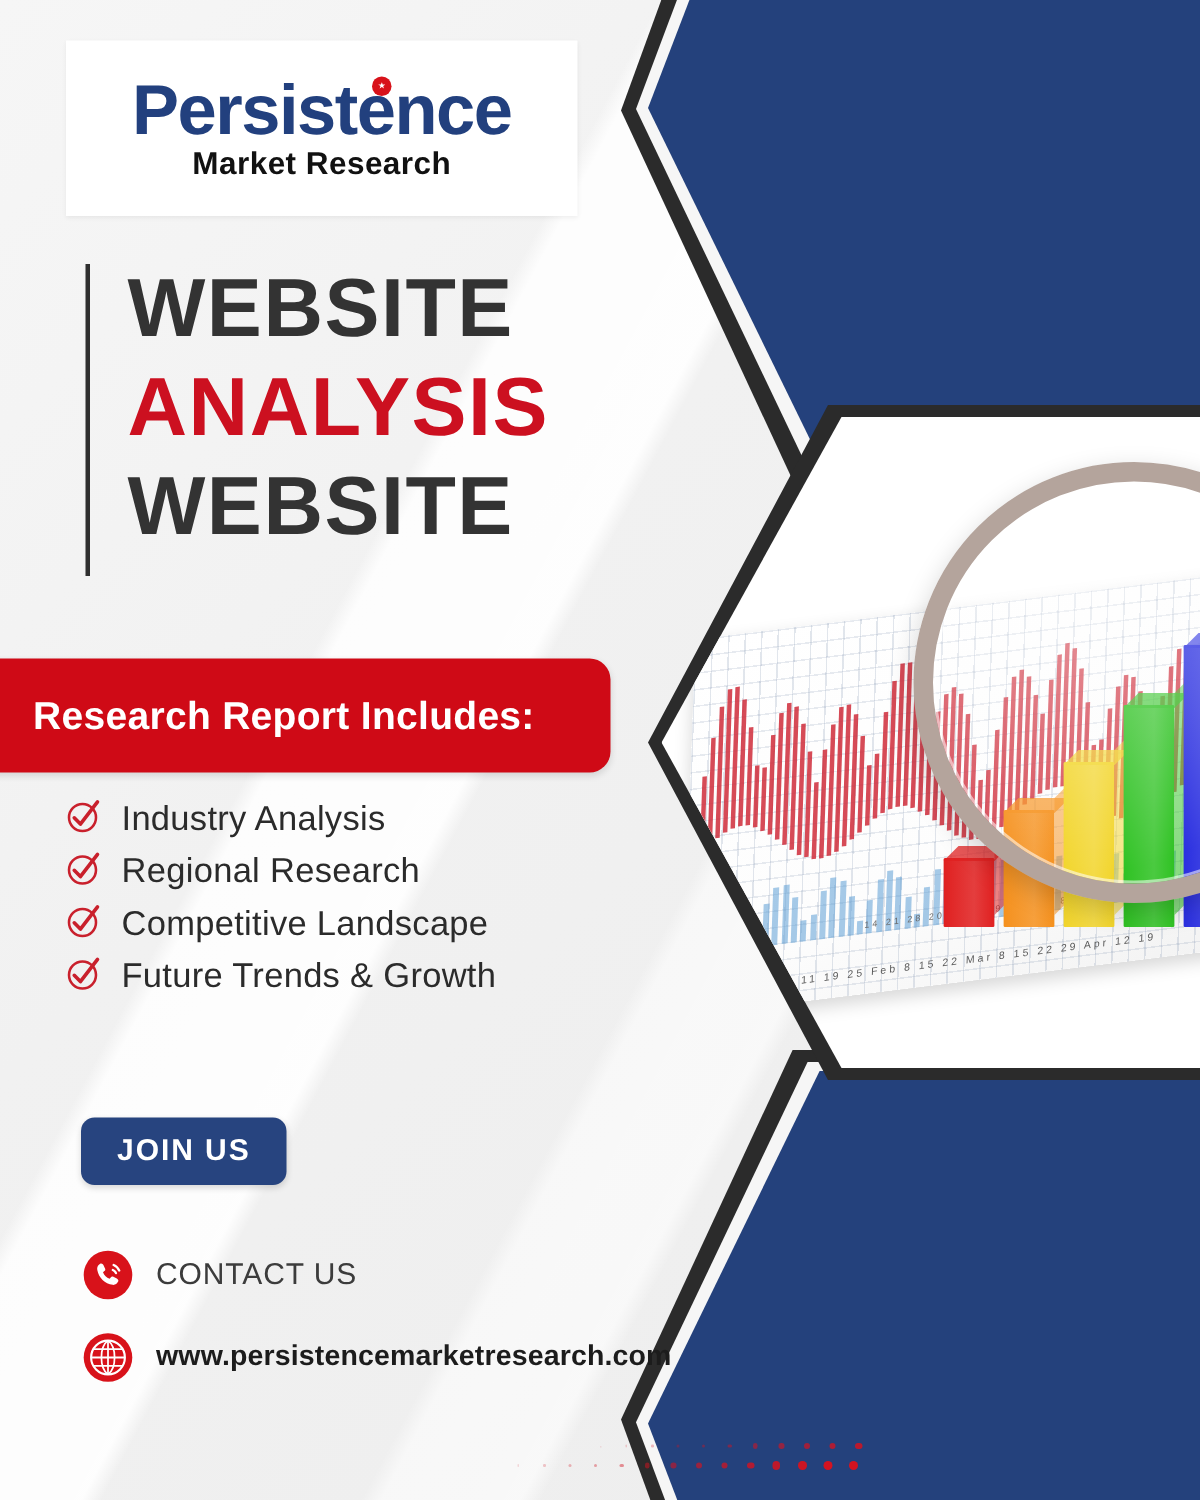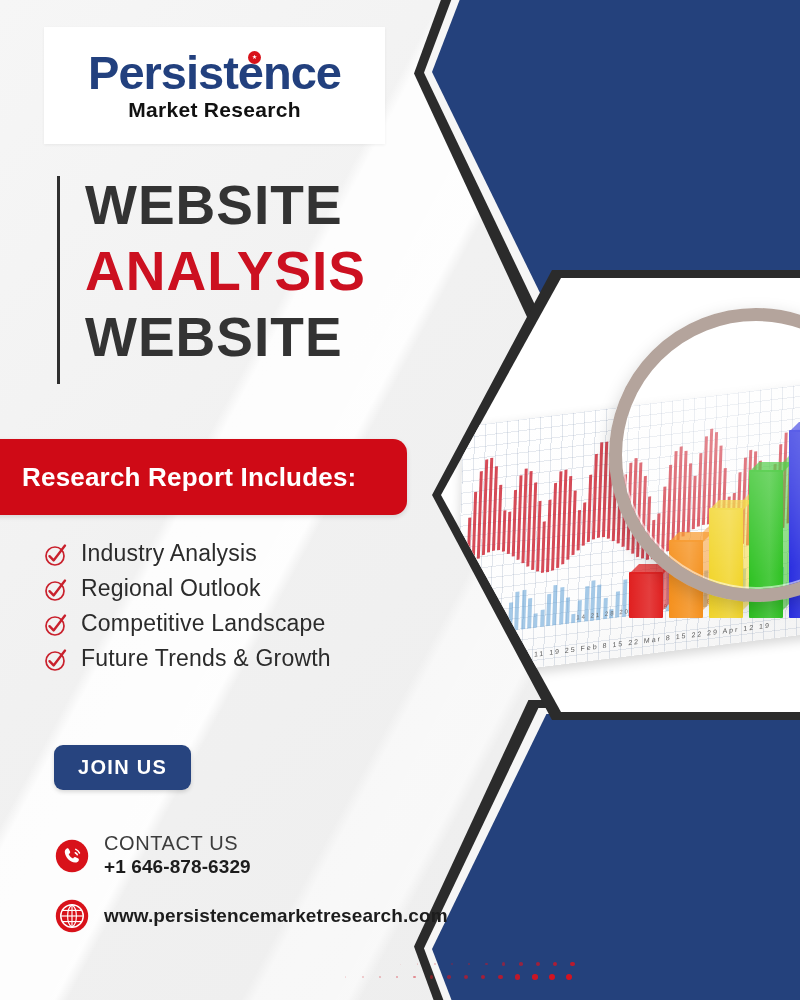--- a/index.html
+++ b/index.html
@@ -147,21 +147,21 @@
     position:absolute;left:-18px;top:439px;width:425px;height:76px;
     background:#cf0a16;border-radius:14px;
     display:flex;align-items:center;
     box-shadow:0 2px 5px rgba(0,0,0,.12);
   }
   .banner span{
     margin-left:40px;color:#fff;font-size:26px;font-weight:bold;letter-spacing:.2px;
   }
 
   .features{position:absolute;left:44px;top:532px;}
-  .feat{display:flex;align-items:flex-end;height:35px;}
+  .feat{display:flex;align-items:flex-start;height:35px;}
   .chk{width:24px;height:24px;margin-right:13px;flex:0 0 24px;}
   .feat-label{font-size:23px;color:#2b2b2b;letter-spacing:.2px;}
 
   .join{
     position:absolute;left:54px;top:745px;background:#27447f;
     border-radius:9px;padding:11px 24px;color:#fff;
     font-size:20px;font-weight:bold;letter-spacing:1.3px;
     box-shadow:0 2px 4px rgba(0,0,0,.15);
   }
 
@@ -375,21 +375,21 @@
           <circle cx="11" cy="13" r="9" fill="none" stroke="#c9202c" stroke-width="1.7"></circle>
           <path d="M5.5 13.2 L9.6 17.4 L21 2.6" fill="none" stroke="#c9202c" stroke-width="2.4" stroke-linecap="round" stroke-linejoin="round"></path>
         </svg>
         <div class="feat-label">Industry Analysis</div>
       </div>
       <div class="feat">
         <svg viewBox="0 0 24 24" class="chk">
           <circle cx="11" cy="13" r="9" fill="none" stroke="#c9202c" stroke-width="1.7"></circle>
           <path d="M5.5 13.2 L9.6 17.4 L21 2.6" fill="none" stroke="#c9202c" stroke-width="2.4" stroke-linecap="round" stroke-linejoin="round"></path>
         </svg>
-        <div class="feat-label">Regional Outlook</div>
+        <div class="feat-label">Regional Research</div>
       </div>
       <div class="feat">
         <svg viewBox="0 0 24 24" class="chk">
           <circle cx="11" cy="13" r="9" fill="none" stroke="#c9202c" stroke-width="1.7"></circle>
           <path d="M5.5 13.2 L9.6 17.4 L21 2.6" fill="none" stroke="#c9202c" stroke-width="2.4" stroke-linecap="round" stroke-linejoin="round"></path>
         </svg>
         <div class="feat-label">Competitive Landscape</div>
       </div>
       <div class="feat">
         <svg viewBox="0 0 24 24" class="chk">
@@ -405,21 +405,20 @@
   <div class="contact-rows" id="contacts">
       <div class="crow">
         <svg viewBox="0 0 40 40" class="cicon">
           <circle cx="20" cy="20" r="18" fill="#d8121a"></circle>
           <path d="M14.2 11.6c1.1-.5 2 .2 2.4 1l1.2 2.5c.4.8.2 1.5-.5 2l-1 .8c.9 2.3 2.6 4 4.9 4.9l.8-1c.5-.7 1.2-.9 2-.5l2.5 1.2c.8.4 1.5 1.3 1 2.4-.7 1.6-2.3 2.6-4 2.4-6-.8-10.7-5.5-11.5-11.5-.2-1.7.7-3.4 2.2-4.2z" fill="#fff"></path>
           <path d="M24.2 12.6a7.6 7.6 0 0 1 4.1 4.1" fill="none" stroke="#fff" stroke-width="1.7" stroke-linecap="round"></path>
           <path d="M23.6 16.3a4.1 4.1 0 0 1 2.3 2.3" fill="none" stroke="#fff" stroke-width="1.7" stroke-linecap="round"></path>
         </svg>
         <div class="ctext">
           <div class="clabel">CONTACT US</div>
-          <div class="cvalue">+1 646-878-6329</div>
         </div>
       </div>
       <div class="crow">
         <svg viewBox="0 0 40 40" class="cicon">
           <circle cx="20" cy="20" r="18" fill="#d8121a"></circle>
           <circle cx="20" cy="20" r="12.5" fill="none" stroke="#fff" stroke-width="1.6"></circle>
           <path d="M20 7.5 V32.5" fill="none" stroke="#fff" stroke-width="1.3"></path>
           <path d="M7.5 20 H32.5" fill="none" stroke="#fff" stroke-width="1.3"></path>
           <path d="M20 7.5 C13.5 12 13.5 28 20 32.5" fill="none" stroke="#fff" stroke-width="1.3"></path>
           <path d="M20 7.5 C26.5 12 26.5 28 20 32.5" fill="none" stroke="#fff" stroke-width="1.3"></path>

